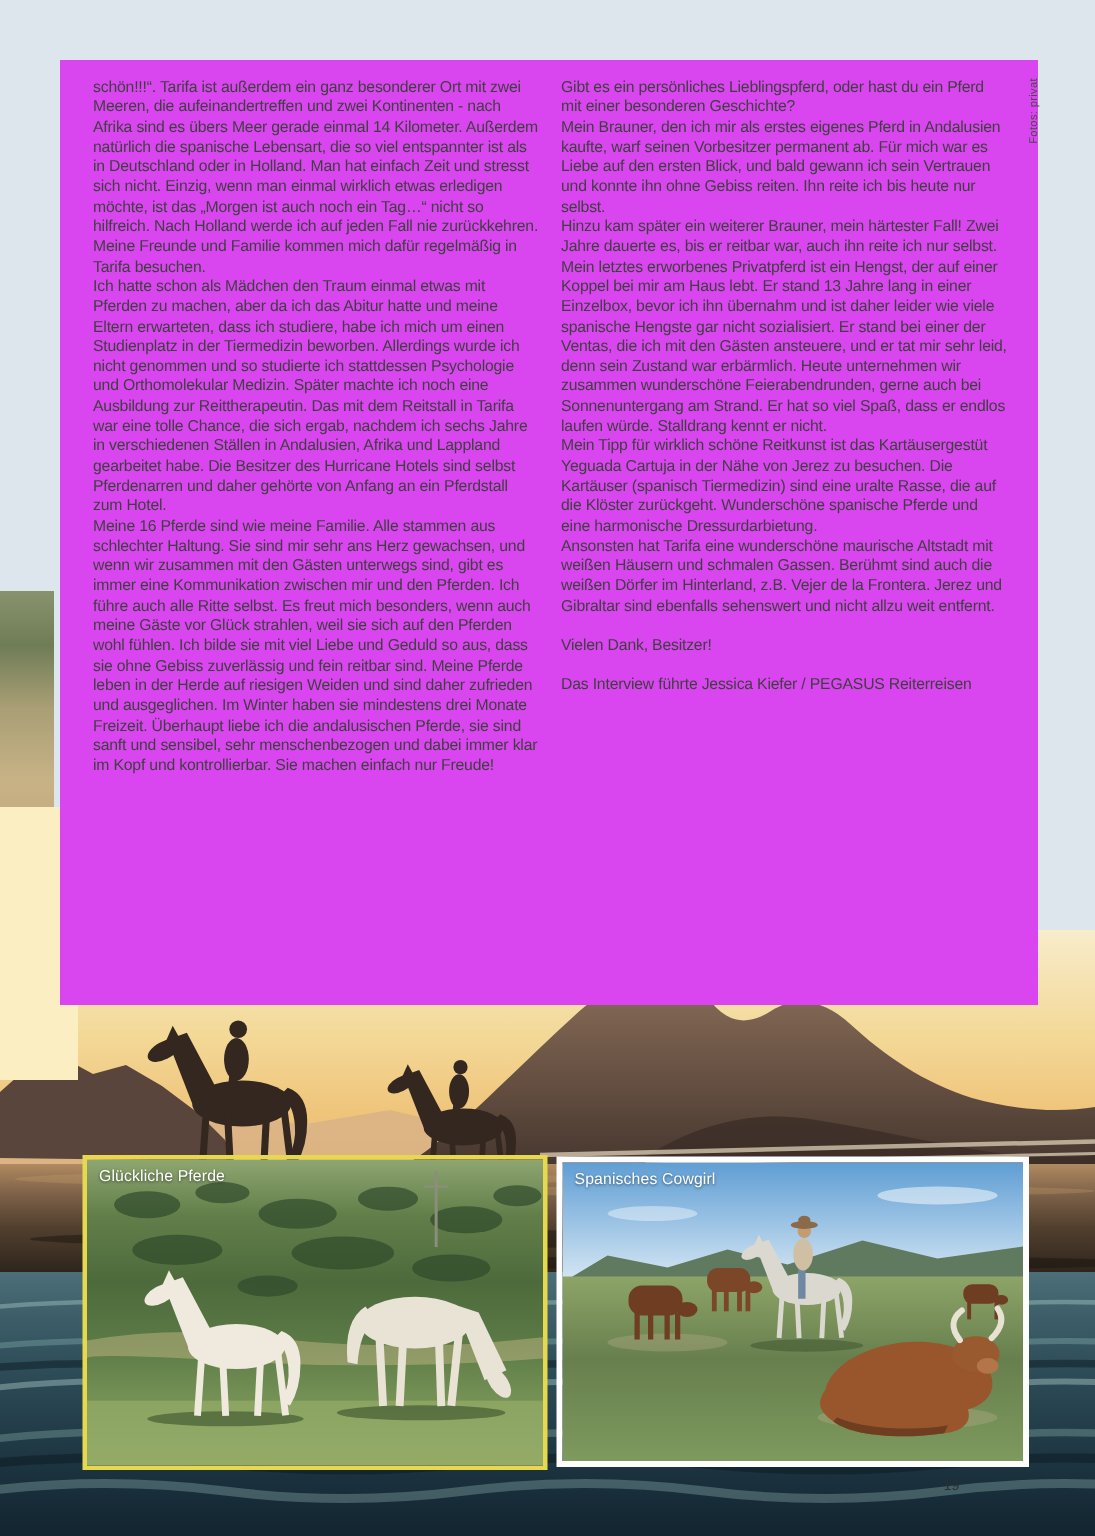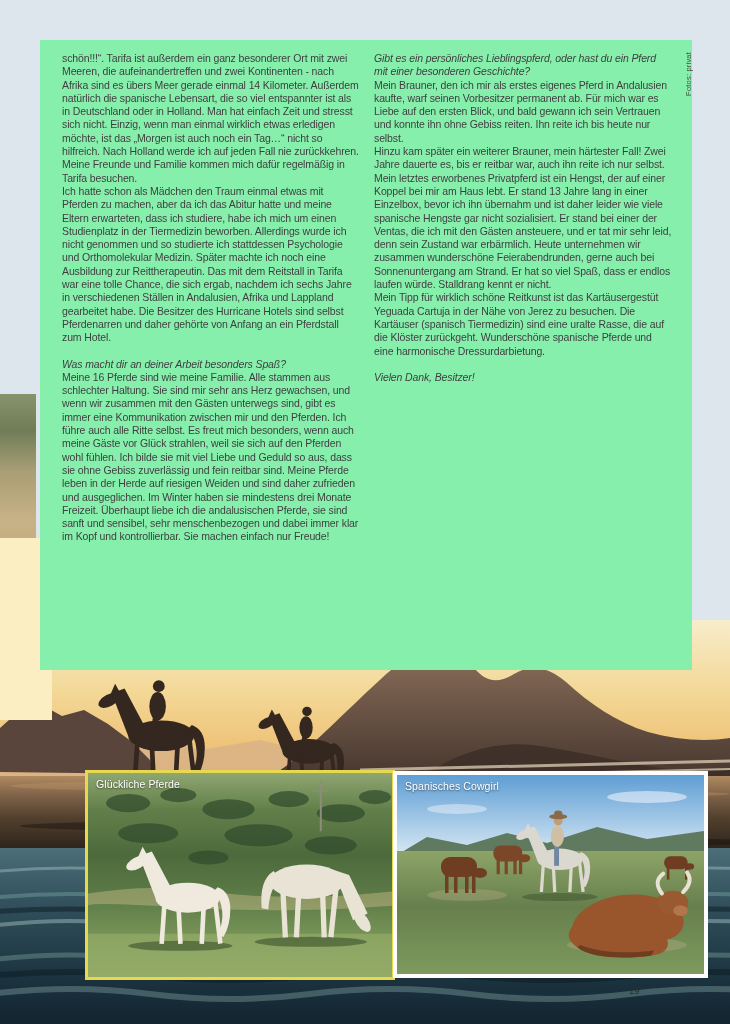--- a/index.html
+++ b/index.html
@@ -8,33 +8,33 @@
 
   
   .left-sliver{position:absolute;left:0;top:394px;width:36px;height:228px;
     background:linear-gradient(#88936d 0%,#6f7d57 16%,#a99e75 34%,#c7b286 55%,#c3a87b 76%,#b89d72 100%);}
   .cream-block{position:absolute;left:0;top:538px;width:52px;height:182px;background:#fbeec2;}
 
   
   .montage{position:absolute;left:0;top:620px;width:730px;height:404px;}
 
   
-  .card{position:absolute;left:40px;top:40px;width:652px;height:630px;background:#86efac;
+  .card{position:absolute;left:40px;top:40px;width:652px;height:630px;background:#d946ef;
     box-sizing:border-box;padding:12px 18px 0 22px;display:flex;gap:14px;}
   .col{width:298px;color:#3f3f3f;font-size:10.5px;line-height:13.3px;letter-spacing:-0.12px;
     text-align:left;hyphens:auto;}
   .col p{margin:0;}
   .col p.gap{margin-top:13px;}
-  .q{font-style:italic;}
+  .q{}
   .link{color:#3f3f3f;text-decoration:none;}
 
   
   .photo-frame{position:absolute;box-sizing:border-box;overflow:hidden;}
-  .photo1{left:55px;top:770px;width:310px;height:210px;border:3px solid #e7d94f;margin-left:30px;}
-  .photo2{left:371px;top:771px;width:315px;height:207px;border:4px solid #fdfdfd;margin-left:22px;}
+  .photo1{left:55px;top:770px;width:310px;height:210px;border:3px solid #e7d94f;}
+  .photo2{left:371px;top:771px;width:315px;height:207px;border:4px solid #fdfdfd;}
   .photo-frame svg{display:block;width:100%;height:100%;}
   .caption{position:absolute;left:8px;top:5px;color:#fff;font-size:10.5px;letter-spacing:0.1px;
     text-shadow:0 1px 2px rgba(0,0,0,.55);}
 
   .credit{position:absolute;left:684px;top:52px;writing-mode:vertical-rl;transform:rotate(180deg);
     font-size:7.5px;color:#4a4a4a;letter-spacing:0.2px;}
   .page-num{position:absolute;left:629px;top:985px;font-size:9.5px;color:#2b2f30;}
 
   .defs-holder{position:absolute;width:0;height:0;overflow:hidden;}
 </style>
@@ -136,29 +136,30 @@
     </g>
   </svg>
 
   <div class="left-sliver"></div>
   <div class="cream-block"></div>
 
   <div class="card">
     <div class="col">
       <p>schön!!!“. Tarifa ist außerdem ein ganz besonderer Ort mit zwei Meeren, die aufeinandertreffen und zwei Kontinenten - nach Afrika sind es übers Meer gerade einmal 14 Kilometer. Außerdem natürlich die spanische Lebensart, die so viel entspannter ist als in Deutschland oder in Holland. Man hat einfach Zeit und stresst sich nicht. Einzig, wenn man einmal wirklich etwas erledigen möchte, ist das „Morgen ist auch noch ein Tag…“ nicht so hilfreich. Nach Holland werde ich auf jeden Fall nie zurückkehren. Meine Freunde und Familie kommen mich dafür regelmäßig in Tarifa besuchen.</p>
       <p>Ich hatte schon als Mädchen den Traum einmal etwas mit Pferden zu machen, aber da ich das Abitur hatte und meine Eltern erwarteten, dass ich studiere, habe ich mich um einen Studienplatz in der Tiermedizin beworben. Allerdings wurde ich nicht genommen und so studierte ich stattdessen Psychologie und Orthomolekular Medizin. Später machte ich noch eine Ausbildung zur Reittherapeutin. Das mit dem Reitstall in Tarifa war eine tolle Chance, die sich ergab, nachdem ich sechs Jahre in verschiedenen Ställen in Andalusien, Afrika und Lappland gearbeitet habe. Die Besitzer des Hurricane Hotels sind selbst Pferdenarren und daher gehörte von Anfang an ein Pferdstall zum Hotel.</p>
-      <p class="q gap">Was macht dir an deiner Arbeit besonders Spaß?</p>
       <p>Meine 16 Pferde sind wie meine Familie. Alle stammen aus schlechter Haltung. Sie sind mir sehr ans Herz gewachsen, und wenn wir zusammen mit den Gästen unterwegs sind, gibt es immer eine Kommunikation zwischen mir und den Pferden. Ich führe auch alle Ritte selbst. Es freut mich besonders, wenn auch meine Gäste vor Glück strahlen, weil sie sich auf den Pferden wohl fühlen. Ich bilde sie mit viel Liebe und Geduld so aus, dass sie ohne Gebiss zuverlässig und fein reitbar sind. Meine Pferde leben in der Herde auf riesigen Weiden und sind daher zufrieden und ausgeglichen. Im Winter haben sie mindestens drei Monate Freizeit. Überhaupt liebe ich die andalusischen Pferde, sie sind sanft und sensibel, sehr menschenbezogen und dabei immer klar im Kopf und kontrollierbar. Sie machen einfach nur Freude!</p>
     </div>
     <div class="col">
       <p class="q">Gibt es ein persönliches Lieblingspferd, oder hast du ein Pferd mit einer besonderen Geschichte?</p>
       <p>Mein Brauner, den ich mir als erstes eigenes Pferd in Andalusien kaufte, warf seinen Vorbesitzer permanent ab. Für mich war es Liebe auf den ersten Blick, und bald gewann ich sein Vertrauen und konnte ihn ohne Gebiss reiten. Ihn reite ich bis heute nur selbst.</p>
       <p>Hinzu kam später ein weiterer Brauner, mein härtester Fall! Zwei Jahre dauerte es, bis er reitbar war, auch ihn reite ich nur selbst. Mein letztes erworbenes Privatpferd ist ein Hengst, der auf einer Koppel bei mir am Haus lebt. Er stand 13 Jahre lang in einer Einzelbox, bevor ich ihn übernahm und ist daher leider wie viele spanische Hengste gar nicht sozialisiert. Er stand bei einer der Ventas, die ich mit den Gästen ansteuere, und er tat mir sehr leid, denn sein Zustand war erbärmlich. Heute unternehmen wir zusammen wunderschöne Feierabendrunden, gerne auch bei Sonnenuntergang am Strand. Er hat so viel Spaß, dass er endlos laufen würde. Stalldrang kennt er nicht.</p>
       <p>Mein Tipp für wirklich schöne Reitkunst ist das Kartäusergestüt Yeguada Cartuja in der Nähe von Jerez zu besuchen. Die Kartäuser (spanisch Tiermedizin) sind eine uralte Rasse, die auf die Klöster zurückgeht. Wunderschöne spanische Pferde und eine harmonische Dressurdarbietung.</p>
+      <p>Ansonsten hat Tarifa eine wunderschöne maurische Altstadt mit weißen Häusern und schmalen Gassen. Berühmt sind auch die weißen Dörfer im Hinterland, z.B. Vejer de la Frontera. Jerez und Gibraltar sind ebenfalls sehenswert und nicht allzu weit entfernt.</p>
       <p class="q gap">Vielen Dank, Besitzer!</p>
+      <p class="gap">Das Interview führte Jessica Kiefer / PEGASUS Reiterreisen</p>
     </div>
   </div>
 
   <div class="photo-frame photo1">
     <svg viewBox="0 0 303 203" preserveAspectRatio="none">
       <defs>
         <linearGradient id="gGreen" x1="0" y1="0" x2="0" y2="1">
           <stop offset="0" stop-color="#8fa671"></stop>
             <stop offset=".18" stop-color="#627f4a"></stop>
           <stop offset=".4" stop-color="#4d6a3c"></stop>

